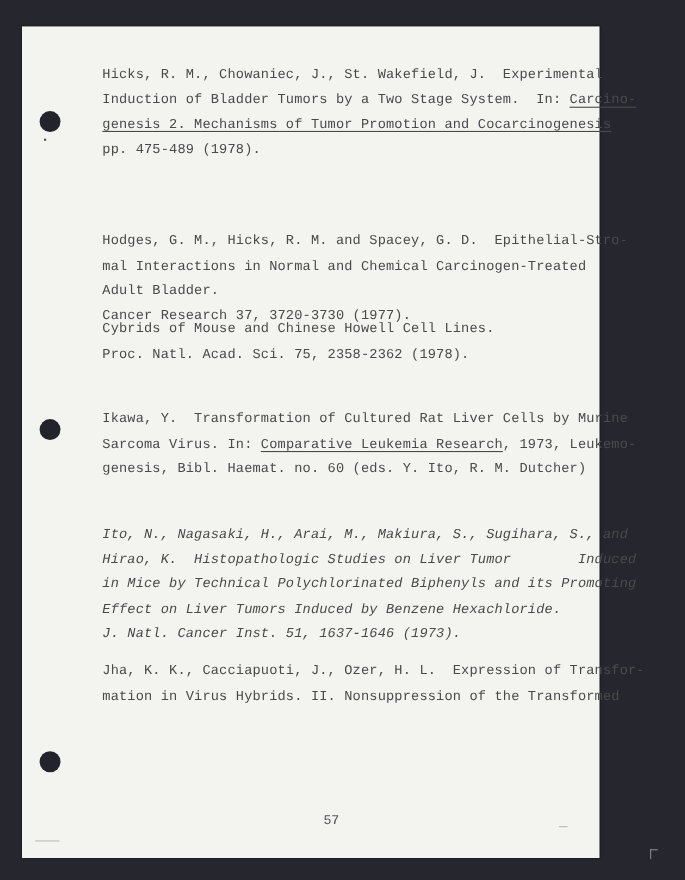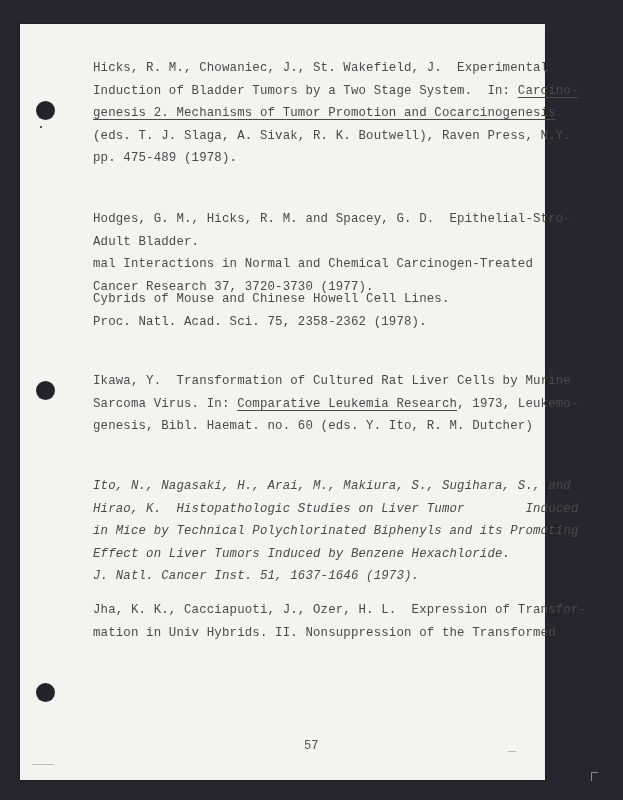--- a/index.html
+++ b/index.html
@@ -45,21 +45,21 @@
   }
   .u { text-decoration: underline; text-underline-offset: 3px; text-decoration-thickness: 1px; }
   .r1 { top: 33px; }
   .r2 { top: 184px; }
   .r3 { top: 264px; }
   .r4 { top: 346px; }
   .r5 { top: 451px; font-style: italic; }
   .r6 { top: 575px; }
   .pagenum {
     position: absolute;
-    left: 284px; top: 715px;
+    left: 274px; top: 715px;
     font-size: 12px; color: #555;
   }
   .foot-mark {
     position: absolute; left: 12px; top: 740px;
     width: 22px; height: 1px; background: #bbb;
   }
   .foot-mark2 {
     position: absolute; left: 488px; top: 727px;
     width: 8px; height: 1px; background: #bbb;
   }
@@ -75,47 +75,46 @@
 <div class="page">
   <div class="hole h1"></div>
   <div class="tick"></div>
   <div class="hole h2"></div>
   <div class="hole h3"></div>
 
   <div class="ref r1">
       <div class="line"><span>Hicks, R. M., Chowaniec, J., St. Wakefield, J.  Experimental</span></div>
       <div class="line"><span>Induction of Bladder Tumors by a Two Stage System.  In: </span><span class="u">Carcino-</span></div>
       <div class="line"><span class="u">genesis 2. Mechanisms of Tumor Promotion and Cocarcinogenesis</span></div>
-      <div class="line"><span>(eds. T. J. Slaga, A. Sivak, R. K. Boutwell), Raven Press, N.Y.</span></div>
       <div class="line"><span>pp. 475-489 (1978).</span></div>
     </div>
   <div class="ref r2">
       <div class="line"><span>Hodges, G. M., Hicks, R. M. and Spacey, G. D.  Epithelial-Stro-</span></div>
+      <div class="line"><span>mal Interactions in Normal and Chemical Carcinogen-Treated</span></div>
       <div class="line"><span>Adult Bladder.</span></div>
-      <div class="line"><span>mal Interactions in Normal and Chemical Carcinogen-Treated</span></div>
       <div class="line"><span>Cancer Research 37, 3720-3730 (1977).</span></div>
     </div>
   <div class="ref r3">
       <div class="line"><span>Cybrids of Mouse and Chinese Howell Cell Lines.</span></div>
       <div class="line"><span>Proc. Natl. Acad. Sci. 75, 2358-2362 (1978).</span></div>
     </div>
   <div class="ref r4">
       <div class="line"><span>Ikawa, Y.  Transformation of Cultured Rat Liver Cells by Murine</span></div>
       <div class="line"><span>Sarcoma Virus. In: </span><span class="u">Comparative Leukemia Research</span><span>, 1973, Leukemo-</span></div>
       <div class="line"><span>genesis, Bibl. Haemat. no. 60 (eds. Y. Ito, R. M. Dutcher)</span></div>
     </div>
   <div class="ref r5">
       <div class="line"><span>Ito, N., Nagasaki, H., Arai, M., Makiura, S., Sugihara, S., and</span></div>
       <div class="line"><span>Hirao, K.  Histopathologic Studies on Liver Tumor        Induced</span></div>
       <div class="line"><span>in Mice by Technical Polychlorinated Biphenyls and its Promoting</span></div>
       <div class="line"><span>Effect on Liver Tumors Induced by Benzene Hexachloride.</span></div>
       <div class="line"><span>J. Natl. Cancer Inst. 51, 1637-1646 (1973).</span></div>
     </div>
   <div class="ref r6">
       <div class="line"><span>Jha, K. K., Cacciapuoti, J., Ozer, H. L.  Expression of Transfor-</span></div>
-      <div class="line"><span>mation in Univ Hybrids. II. Nonsuppression of the Transformed</span></div>
+      <div class="line"><span>mation in Virus Hybrids. II. Nonsuppression of the Transformed</span></div>
     </div>
 
   <div class="pagenum">57</div>
   <div class="foot-mark"></div>
   <div class="foot-mark2"></div>
   <div class="corner-mark"></div>
 </div>
 
 </body></html>

